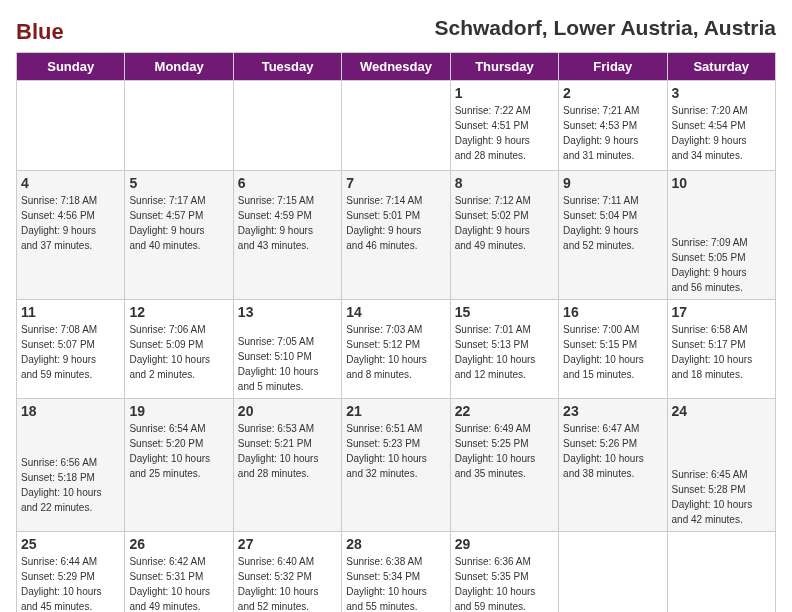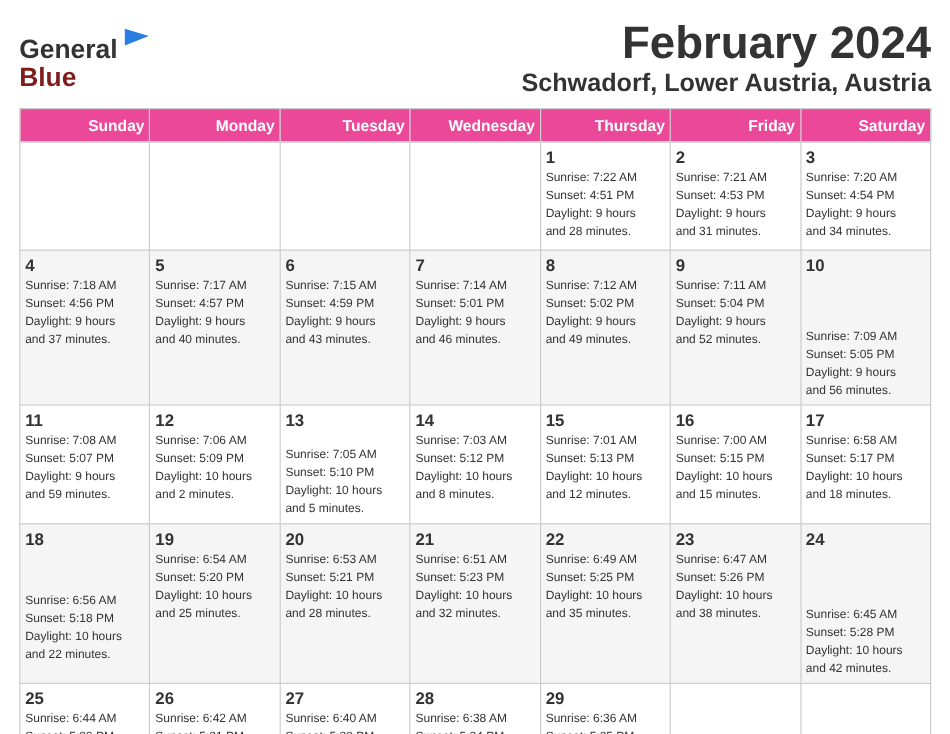--- a/index.html
+++ b/index.html
@@ -46,26 +46,26 @@
       font-size: 21px;
       color: #333;
       font-weight: bold;
     }
     table {
       width: 100%;
       border-collapse: collapse;
       table-layout: fixed;
     }
     thead tr th {
-      background-color: #ec4899;
+      background-color: #701a75;
       color: #fff;
       font-size: 13px;
       font-weight: bold;
       padding: 6px 4px;
-      text-align: right;
+      text-align: center;
       border: 1px solid #ccc;
     }
     tbody tr td {
       vertical-align: top;
       border: 1px solid #ccc;
       padding: 4px 4px;
       font-size: 10.5px;
       color: #333;
       height: 90px;
       background: #fff;
@@ -87,31 +87,25 @@
       background: #fff !important;
     }
   </style>
 </head>
 <body>
 
 <div class="header-area">
   <div class="logo">
     <div>
       <div class="logo-text">
-        <span class="logo-general">General</span><svg class="logo-icon" viewBox="0 0 28 28">
-          <polygon points="4,4 24,10 4,18" fill="#2a7de1"></polygon>
-        </svg>
-      </div>
-      <div class="logo-text">
         <span class="logo-blue">Blue</span>
       </div>
     </div>
   </div>
   <div class="title-block">
-    <div class="month-title">February 2024</div>
     <div class="location-subtitle">Schwadorf, Lower Austria, Austria</div>
   </div>
 </div>
 
 <table>
   <thead>
     <tr>
     <th>Sunday</th>
         <th>Monday</th>
         <th>Tuesday</th>

